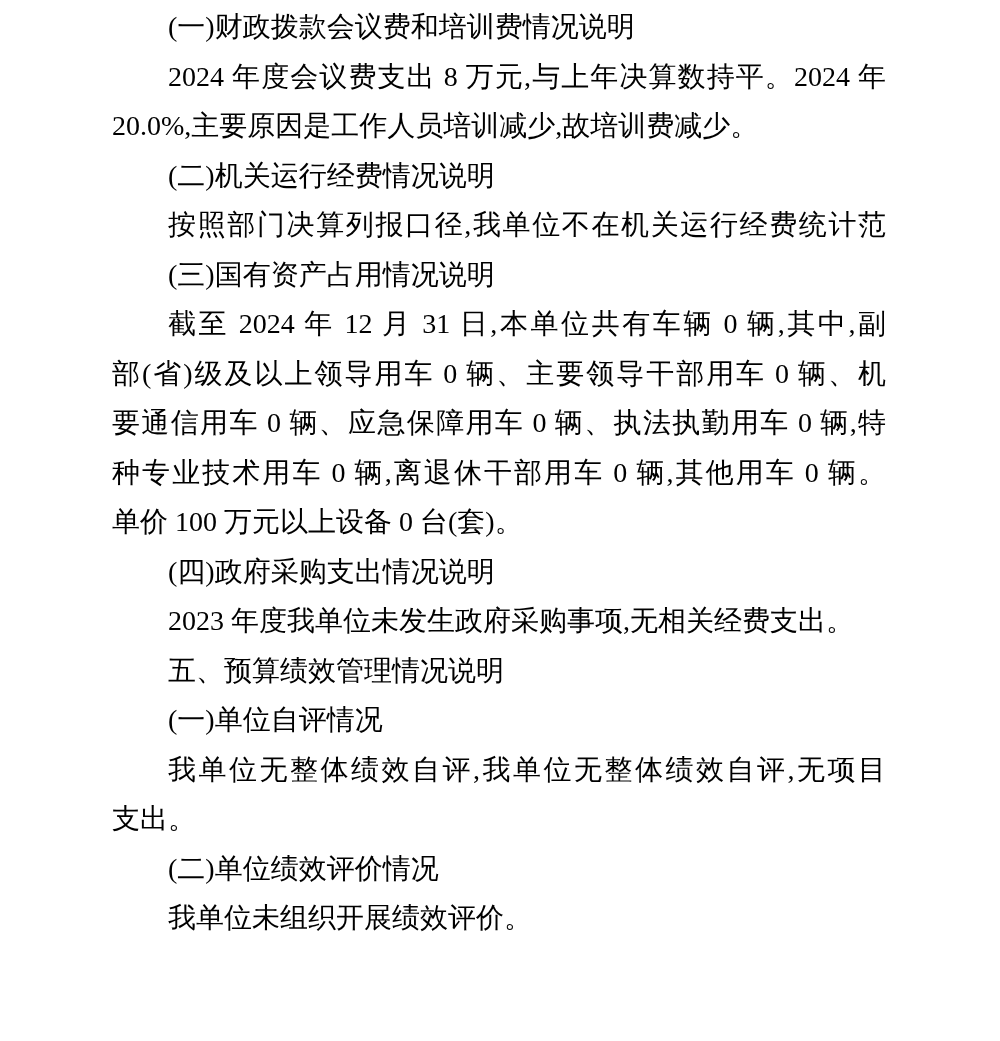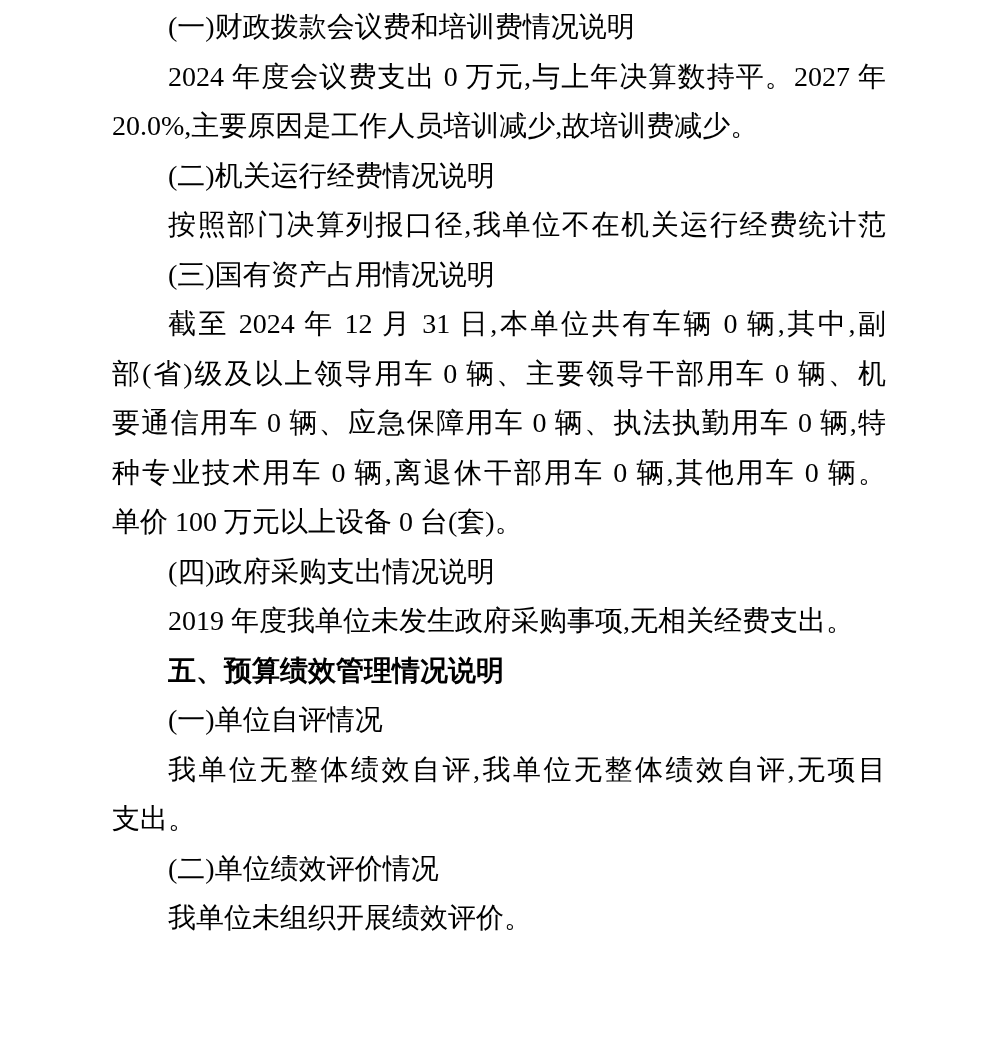--- a/index.html
+++ b/index.html
@@ -27,39 +27,39 @@
   }
   .indent {
     text-indent: 56px;
   }
   .jfull {
     text-align: justify;
     text-align-last: justify;
   }
   .h2 {
     font-family: "Liberation Sans", "DejaVu Sans", sans-serif;
-    font-weight: 700;
+    font-weight: 400;
   }
 </style>
 </head>
 <body>
 
 <div class="page">
   <div class="line indent">(一)财政拨款会议费和培训费情况说明</div>
-  <div class="line indent jfull">2024 年度会议费支出 0 万元,与上年决算数持平。2027 年</div>
+  <div class="line indent jfull">2024 年度会议费支出 8 万元,与上年决算数持平。2024 年</div>
   <div class="line">20.0%,主要原因是工作人员培训减少,故培训费减少。</div>
   <div class="line indent">(二)机关运行经费情况说明</div>
   <div class="line indent jfull">按照部门决算列报口径,我单位不在机关运行经费统计范</div>
   <div class="line indent">(三)国有资产占用情况说明</div>
   <div class="line indent jfull">截至 2024 年 12 月 31 日,本单位共有车辆 0 辆,其中,副</div>
   <div class="line jfull">部(省)级及以上领导用车 0 辆、主要领导干部用车 0 辆、机</div>
   <div class="line jfull">要通信用车 0 辆、应急保障用车 0 辆、执法执勤用车 0 辆,特</div>
   <div class="line jfull">种专业技术用车 0 辆,离退休干部用车 0 辆,其他用车 0 辆。</div>
   <div class="line">单价 100 万元以上设备 0 台(套)。</div>
   <div class="line indent">(四)政府采购支出情况说明</div>
-  <div class="line indent">2019 年度我单位未发生政府采购事项,无相关经费支出。</div>
+  <div class="line indent">2023 年度我单位未发生政府采购事项,无相关经费支出。</div>
   <div class="line indent h2">五、预算绩效管理情况说明</div>
   <div class="line indent">(一)单位自评情况</div>
   <div class="line indent jfull">我单位无整体绩效自评,我单位无整体绩效自评,无项目</div>
   <div class="line">支出。</div>
   <div class="line indent">(二)单位绩效评价情况</div>
   <div class="line indent">我单位未组织开展绩效评价。</div>
 </div>
 
 </body></html>

